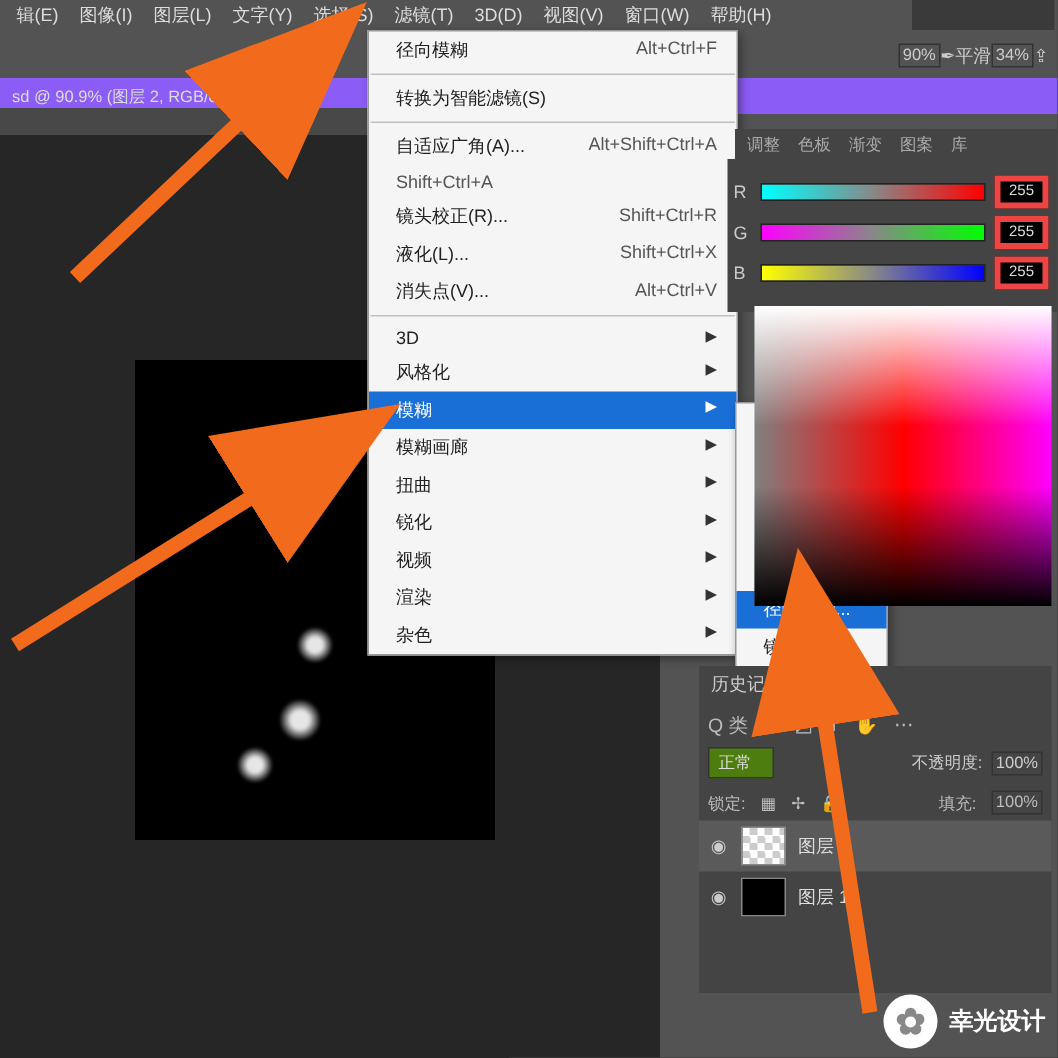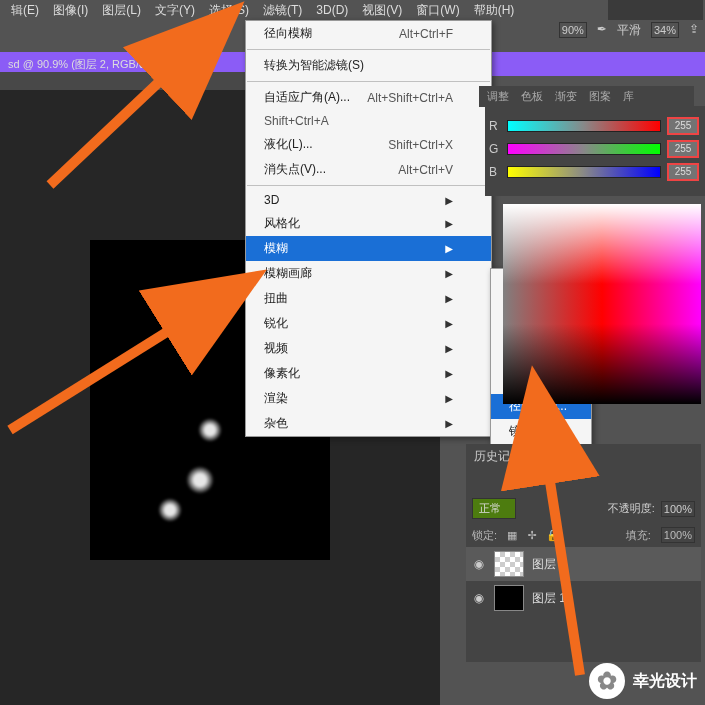--- a/index.html
+++ b/index.html
@@ -5,54 +5,54 @@
   html,body{margin:0;padding:0;width:705px;height:705px;background:#535353;font-family:"Microsoft YaHei",Arial,sans-serif;font-size:12px;color:#ccc;overflow:hidden;}
   .menubar{height:20px;background:#535353;display:flex;align-items:center;padding-left:4px;}
   .menubar .mitem{padding:0 7px;color:#ddd;cursor:default;}
   .top-tabs{position:absolute;top:0;right:2px;height:20px;background:#3a3a3a;width:95px;}
   .optbar{height:32px;background:#535353;display:flex;align-items:center;padding-left:6px;gap:8px;flex-direction:column;}
   .brush-chip{width:24px;height:24px;display:flex;flex-direction:column;align-items:center;justify-content:center;background:#535353;}
   .brush-dot{width:8px;height:8px;border-radius:50%;background:#ccc;}
   .brush-num{font-size:9px;color:#ccc;}
   .mode-label{color:#eab308;}
   .mode-select{background:#4d7c0f;border:1px solid #333;color:#ddd;padding:2px 14px 2px 6px;}
-  .opt-right{position:absolute;right:6px;top:22px;height:30px;display:flex;align-items:flex-start;gap:10px;color:#ccc;}
+  .opt-right{position:absolute;right:6px;top:22px;height:30px;display:flex;align-items:center;gap:0;color:#ccc;}
   .pct-box{border:1px solid #333;padding:1px 2px;font-size:11px;}
   .docbar{height:20px;background:#8b5cf6;color:#ddd;padding:2px 8px;font-size:11px;display:flex;align-items:center;}
   .ruler-h{position:absolute;left:0;top:72px;width:245px;height:18px;background:#484848;}
   .canvas{position:absolute;left:0;top:90px;width:440px;bottom:0;background:#262626;}
   .art{position:absolute;left:90px;top:150px;width:240px;height:320px;background:#000;}
   .glow{position:absolute;left:30px;top:160px;width:160px;height:160px;background:radial-gradient(circle at 50% 50%, rgba(255,255,255,0.9) 0 6px, rgba(255,255,255,0) 14px);filter:blur(1px);}
   .glow::before,.glow::after{content:"";position:absolute;background:radial-gradient(circle,rgba(255,255,255,0.9) 0 5px,rgba(255,255,255,0) 12px);}
   .glow::before{left:30px;top:-30px;width:120px;height:120px;}
   .glow::after{left:-20px;top:40px;width:140px;height:140px;}
 
   
   .menu{position:absolute;background:#f5f5f5;border:1px solid #999;color:#222;font-size:12px;box-shadow:2px 2px 6px rgba(0,0,0,0.4);}
-  .menu .row{display:flex;justify-content:space-between;align-items:center;padding:4px 38px 4px 18px;white-space:nowrap;cursor:default;}
+  .menu .row{display:flex;justify-content:space-between;padding:4px 13px 4px 18px;white-space:nowrap;cursor:default;}
   .menu .row.hi{background:#1a6fd6;color:#fff;}
   .menu .row .sc{color:#555;}
   .menu .row .arr{margin-left:auto;color:#333;font-size:10px;}
   .menu .row.hi .arr{color:#fff;}
   .menu hr{border:none;border-top:1px solid #c0c0c0;margin:3px 1px;}
 
   .filter-menu{left:245px;top:20px;width:245px;}
   .sub-menu{left:490px;top:268px;width:100px;}
 
   
   .rp{position:absolute;right:4px;background:#444;}
   .tabrow{display:flex;gap:12px;font-size:11px;color:#aaa;padding:3px 8px;}
   .color-sliders{right:0;top:106px;width:210px;padding:6px 6px 10px 4px;}
   .cs-row{display:flex;align-items:center;gap:6px;margin:5px 0;}
   .cs-lab{width:12px;color:#ccc;}
   .cs-track{flex:1;height:10px;border:1px solid #222;}
   .cs-r{background:linear-gradient(90deg,cyan,#888,red);}
   .cs-g{background:linear-gradient(90deg,magenta,#888,lime);}
   .cs-b{background:linear-gradient(90deg,yellow,#888,blue);}
-  .cs-val{width:28px;height:14px;line-height:14px;text-align:center;background:#737373;border:2px solid #ef4444;color:#ddd;font-size:10px;}
+  .cs-val{width:28px;height:14px;line-height:14px;text-align:center;background:#000000;border:4px solid #ef4444;color:#ddd;font-size:10px;}
   .picker{right:4px;top:204px;width:198px;height:200px;background:linear-gradient(to bottom, rgba(255,255,255,1),rgba(255,255,255,0) 40%,rgba(0,0,0,0) 60%,rgba(0,0,0,1)),linear-gradient(to right,#808080,red,magenta);}
 
   .hist-panel{right:4px;top:444px;width:235px;height:68px;}
   .hist-icons{display:flex;gap:10px;padding:6px;color:#bbb;font-size:13px;}
 
   .layers-panel{right:4px;top:494px;width:235px;height:168px;}
   .lp-top{display:flex;align-items:center;gap:6px;font-size:11px;padding:4px 6px;}
   .lp-lock{display:flex;align-items:center;gap:10px;font-size:11px;padding:4px 6px;color:#bbb;}
   .layer{display:flex;align-items:center;gap:8px;padding:4px 6px;}
   .layer.sel{background:#5a5a5a;}
@@ -122,20 +122,24 @@
   </div>
     <hr>
   <div class="row">
     <span>自适应广角(A)...</span>
     <span class="sc">Alt+Shift+Ctrl+A</span>
     </div>
   <div class="row">
     <span class="sc">Shift+Ctrl+A</span>
     </div>
   <div class="row">
+    <span>镜头校正(R)...</span>
+    <span class="sc">Shift+Ctrl+R</span>
+    </div>
+  <div class="row">
     <span>液化(L)...</span>
     <span class="sc">Shift+Ctrl+X</span>
     </div>
   <div class="row">
     <span>消失点(V)...</span>
     <span class="sc">Alt+Ctrl+V</span>
     </div>
   <hr>
   <div class="row">
       <span>3D</span>
@@ -159,24 +163,20 @@
     </div>
   <div class="row">
       <span>锐化</span>
       <span class="arr">▶</span>
     </div>
   <div class="row">
       <span>视频</span>
       <span class="arr">▶</span>
     </div>
   <div class="row">
-      <span>像素化</span>
-      <span class="arr">▶</span>
-    </div>
-  <div class="row">
       <span>渲染</span>
       <span class="arr">▶</span>
     </div>
   <div class="row">
       <span>杂色</span>
       <span class="arr">▶</span>
     </div>
 </div>
 
 <div class="menu sub-menu">
@@ -208,21 +208,21 @@
       <span>平均</span>
     </div>
   <div class="row">
       <span>特殊模糊...</span>
     </div>
   <div class="row">
       <span>形状模糊...</span>
     </div>
 </div>
 
-<div class="rp" style="right:11px;top:86px;width:215px">
+<div class="rp" style="right:0;top:86px;width:215px">
   <div class="tabrow">
     <span>调整</span>
     <span>色板</span>
     <span>渐变</span>
     <span>图案</span>
     <span>库</span>
   </div>
 </div>
 
 <div class="rp color-sliders">
@@ -240,20 +240,28 @@
       <span class="cs-lab">B</span>
       <div class="cs-track cs-b"></div>
       <div class="cs-val">255</div>
     </div>
 </div>
 
 <div class="rp picker"></div>
 
 <div class="rp hist-panel">
   <div style="padding:4px 8px;color:#ccc">历史记录</div>
+  <div class="hist-icons">
+    <span>Q 类</span>
+    <span>✥</span>
+    <span>◩</span>
+    <span>T</span>
+    <span>✋</span>
+    <span>⋯</span>
+  </div>
 </div>
 
 <div class="rp layers-panel">
   <div class="lp-top">
     <span class="mode-select">正常</span>
     <span style="margin-left:auto">不透明度:</span>
     <span class="pct-box">100%</span>
   </div>
   <div class="lp-lock">
     <span>锁定:</span>

